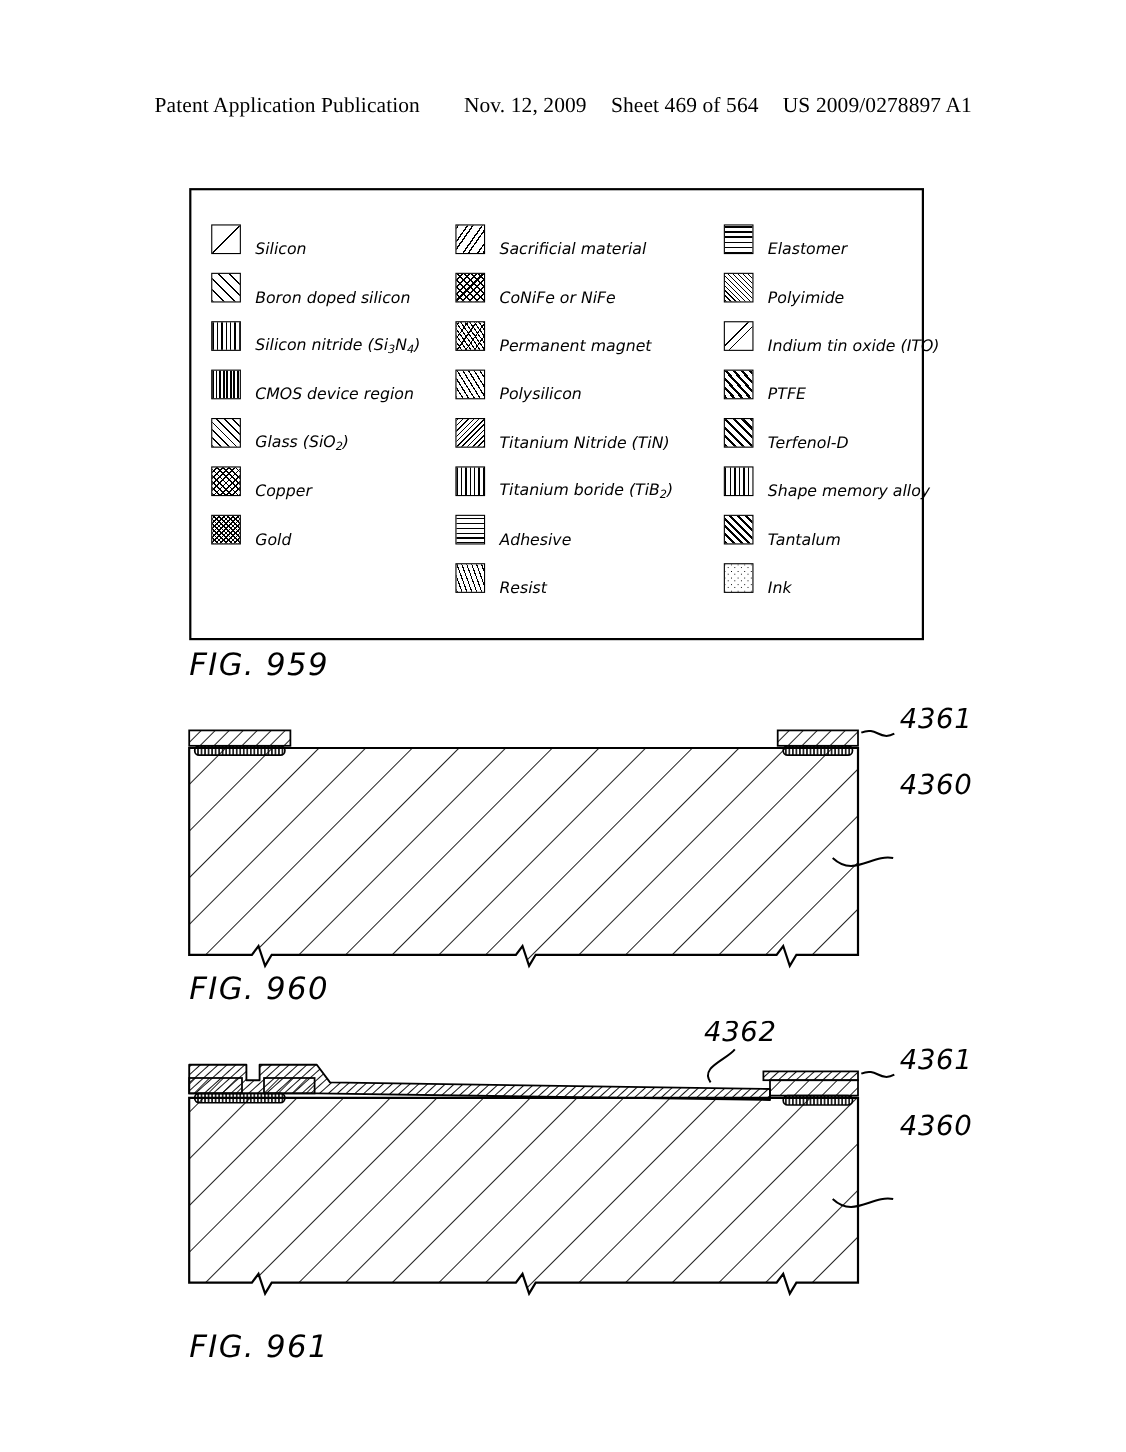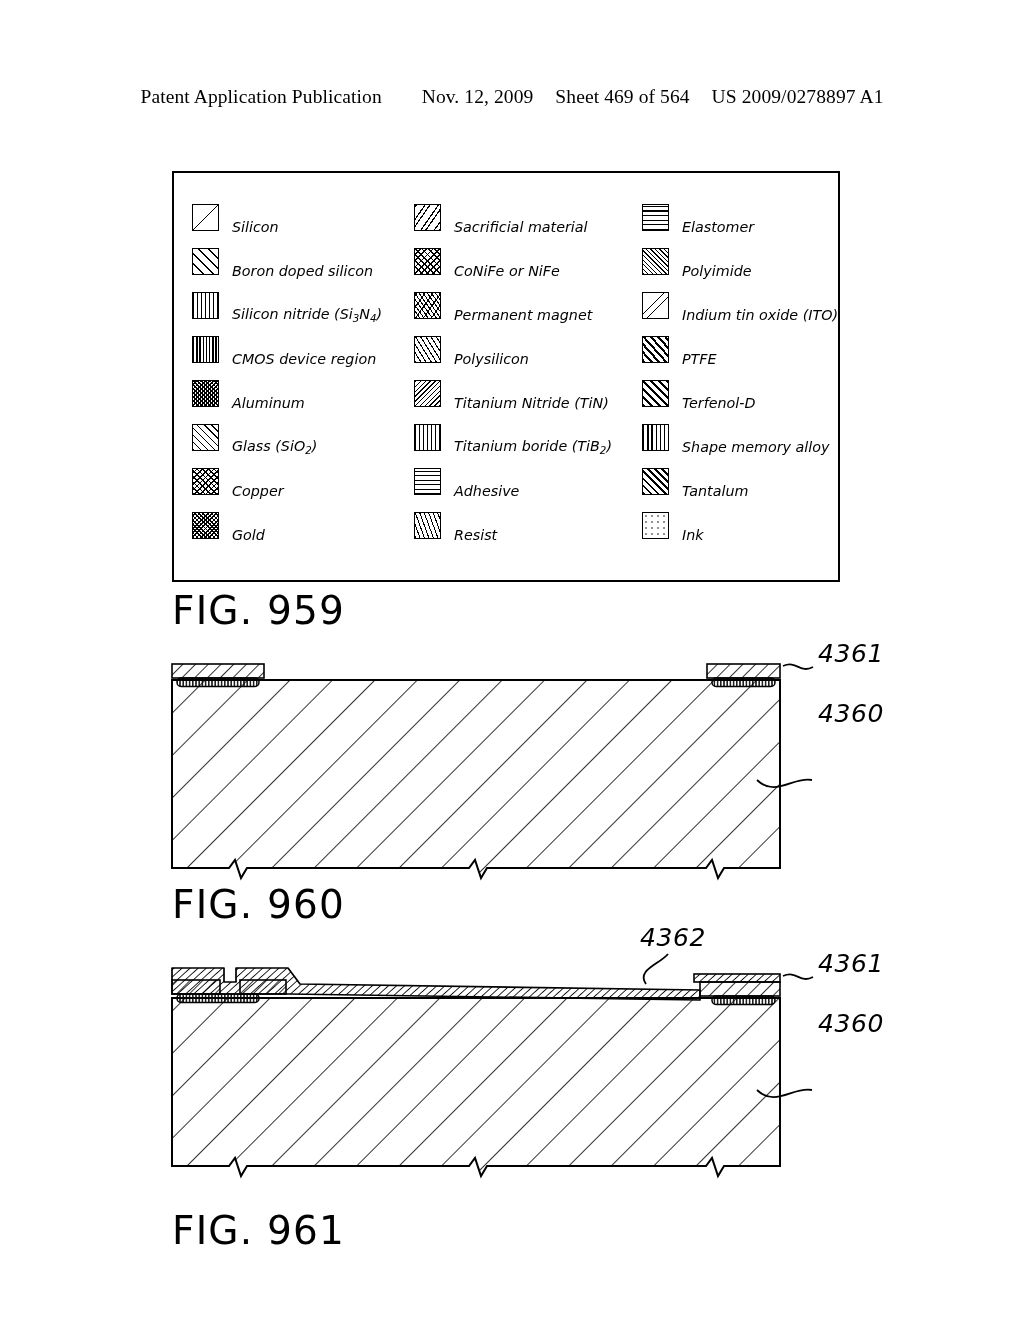--- a/index.html
+++ b/index.html
@@ -42,21 +42,21 @@
     height: 411px;
     border: 2px solid #000;
     box-sizing: border-box;
   }
   .legend-col {
     position: absolute;
     top: 22px;
   }
   #legend-col-1 { left: 18px; width: 218px; }
   #legend-col-2 { left: 240px; width: 230px; }
-  #legend-col-3 { left: 468px; width: 200px; }
+  #legend-col-3 { left: 484px; width: 200px; }
 
   .legend-item {
     display: flex;
     align-items: center;
     height: 44px;
   }
   .swatch {
     width: 27px;
     height: 27px;
     border: 1.5px solid #000;
@@ -201,21 +201,22 @@
   }
   .pat-terfenol {
     background-image:
       repeating-linear-gradient(45deg, #000 0 2.1px, transparent 2.1px 5.6px);
   }
 
   
   .fig-caption {
     position: absolute;
     font-family: "DejaVu Sans", sans-serif;
-    font-size: 39px;
+    font-style: italic;
+    font-size: 28px;
     letter-spacing: 1.2px;
     white-space: nowrap;
   }
   #fig-959-caption { left: 172px; top: 588px; }
   #fig-960-caption { left: 172px; top: 882px; }
   #fig-961-caption { left: 172px; top: 1184px; margin-top: 24px; }
 
   
   .figure-svg {
     position: absolute;
@@ -257,24 +258,20 @@
       </div>
       <div class="legend-item">
         <div class="swatch pat-vert"></div>
         <div class="legend-label">Silicon nitride (Si<sub>3</sub>N<sub>4</sub>)</div>
       </div>
       <div class="legend-item">
         <div class="swatch pat-vert-dense"></div>
         <div class="legend-label">CMOS device region</div>
       </div>
       <div class="legend-item">
-        <div class="swatch pat-dots-dark"></div>
-        <div class="legend-label">Aluminum</div>
-      </div>
-      <div class="legend-item">
         <div class="swatch pat-diag-med"></div>
         <div class="legend-label">Glass (SiO<sub>2</sub>)</div>
       </div>
       <div class="legend-item">
         <div class="swatch pat-crosshatch"></div>
         <div class="legend-label">Copper</div>
       </div>
       <div class="legend-item">
         <div class="swatch pat-crosshatch-dense"></div>
         <div class="legend-label">Gold</div>

